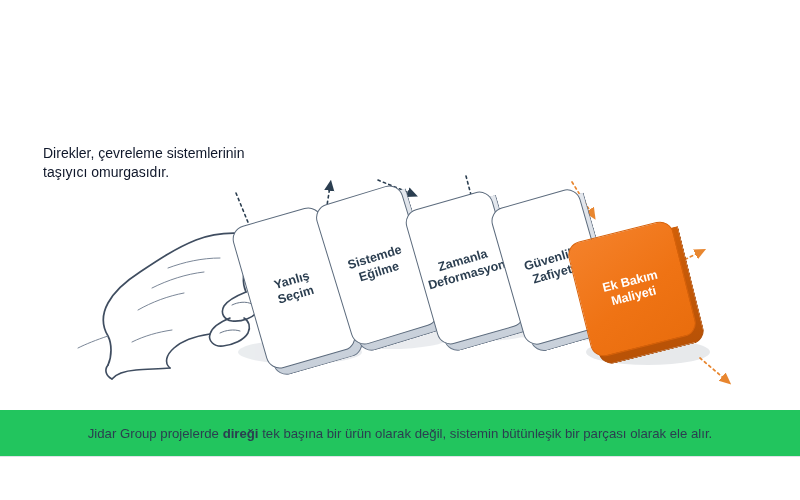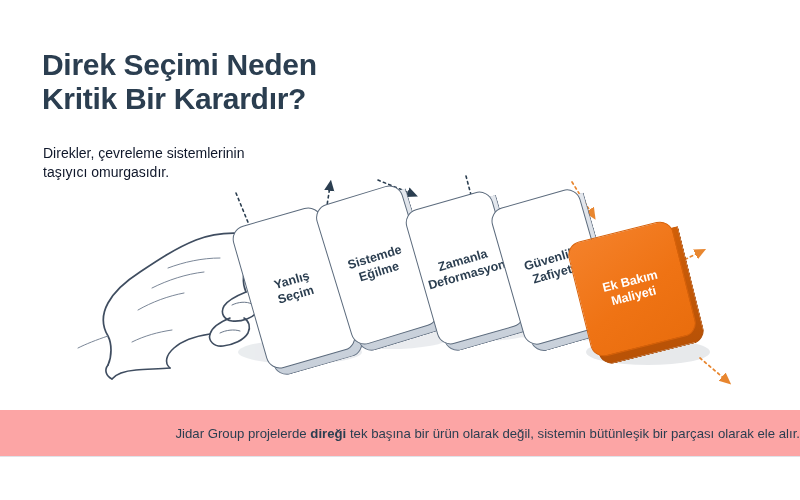--- a/index.html
+++ b/index.html
@@ -64,40 +64,38 @@
   }
   .card.orange .lbl{color:#ffffff;}
   .card.orange .side{
     background:linear-gradient(180deg,#d05f08 0%, #b85206 100%);
     border:1.4px solid #b0500a;border-top:none;
   }
 
   
   .banner{
     position:absolute;left:0;top:410px;width:800px;height:46px;
-    background:#fca5a5;
-    display:flex;align-items:center;justify-content:flex-end;
+    background:#22c55e;
+    display:flex;align-items:center;justify-content:center;
   }
   .banner-text{
     font-size:13.2px;color:#2b3e50;line-height:17px;
     text-align:center;white-space:nowrap;
   }
   .banner-text b{font-weight:bold;color:#2b3e50;}
   .banner-rule{
     position:absolute;left:0;top:456px;width:800px;height:1px;
     background:#dfe3e9;
   }
 </style>
 </head>
 <body>
 
 <div id="stage">
 
-  <div class="headline">Direk Seçimi Neden
-Kritik Bir Karardır?</div>
   <div class="subhead">Direkler, çevreleme sistemlerinin
 taşıyıcı omurgasıdır.</div>
 
   <div class="illus">
 
     <svg width="800" height="410" viewBox="0 0 800 410" style="position:absolute;left:0;top:0;">
       <defs>
         <marker id="ah-dark" markerWidth="7" markerHeight="7" refX="3" refY="3.2" orient="auto">
           <path d="M0,0 L7,3.2 L0,6.4 Z" fill="#2b3e50"></path>
         </marker>

